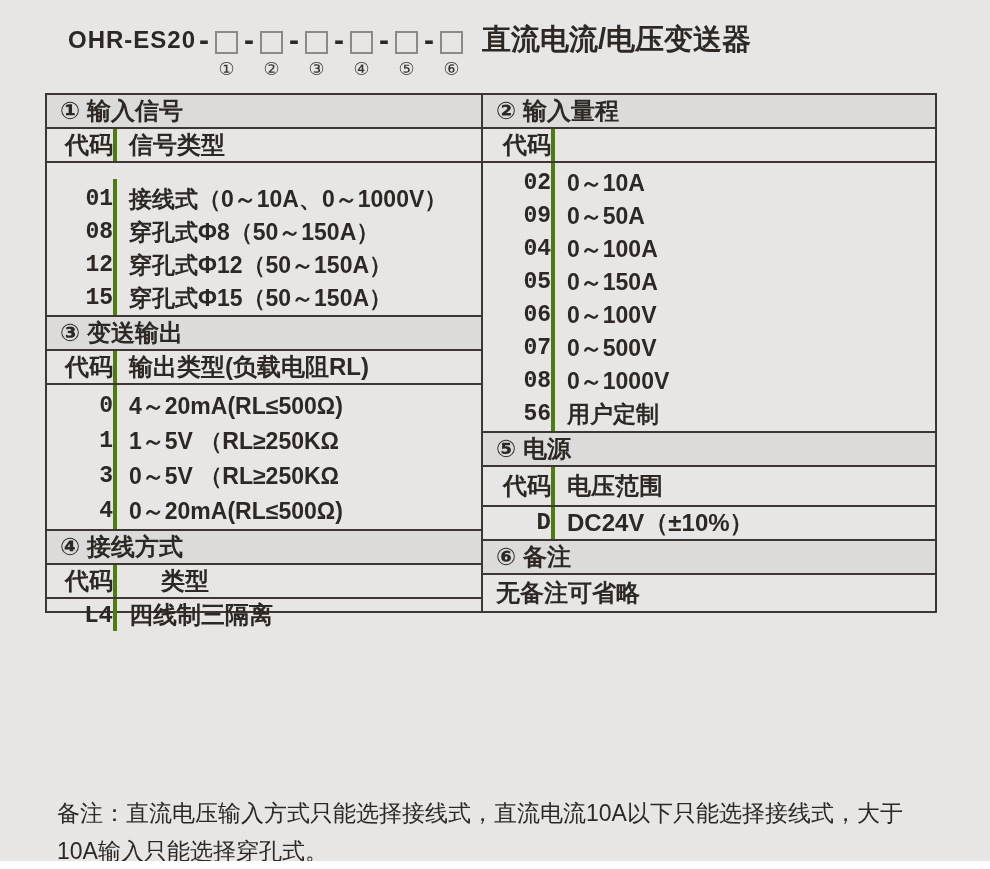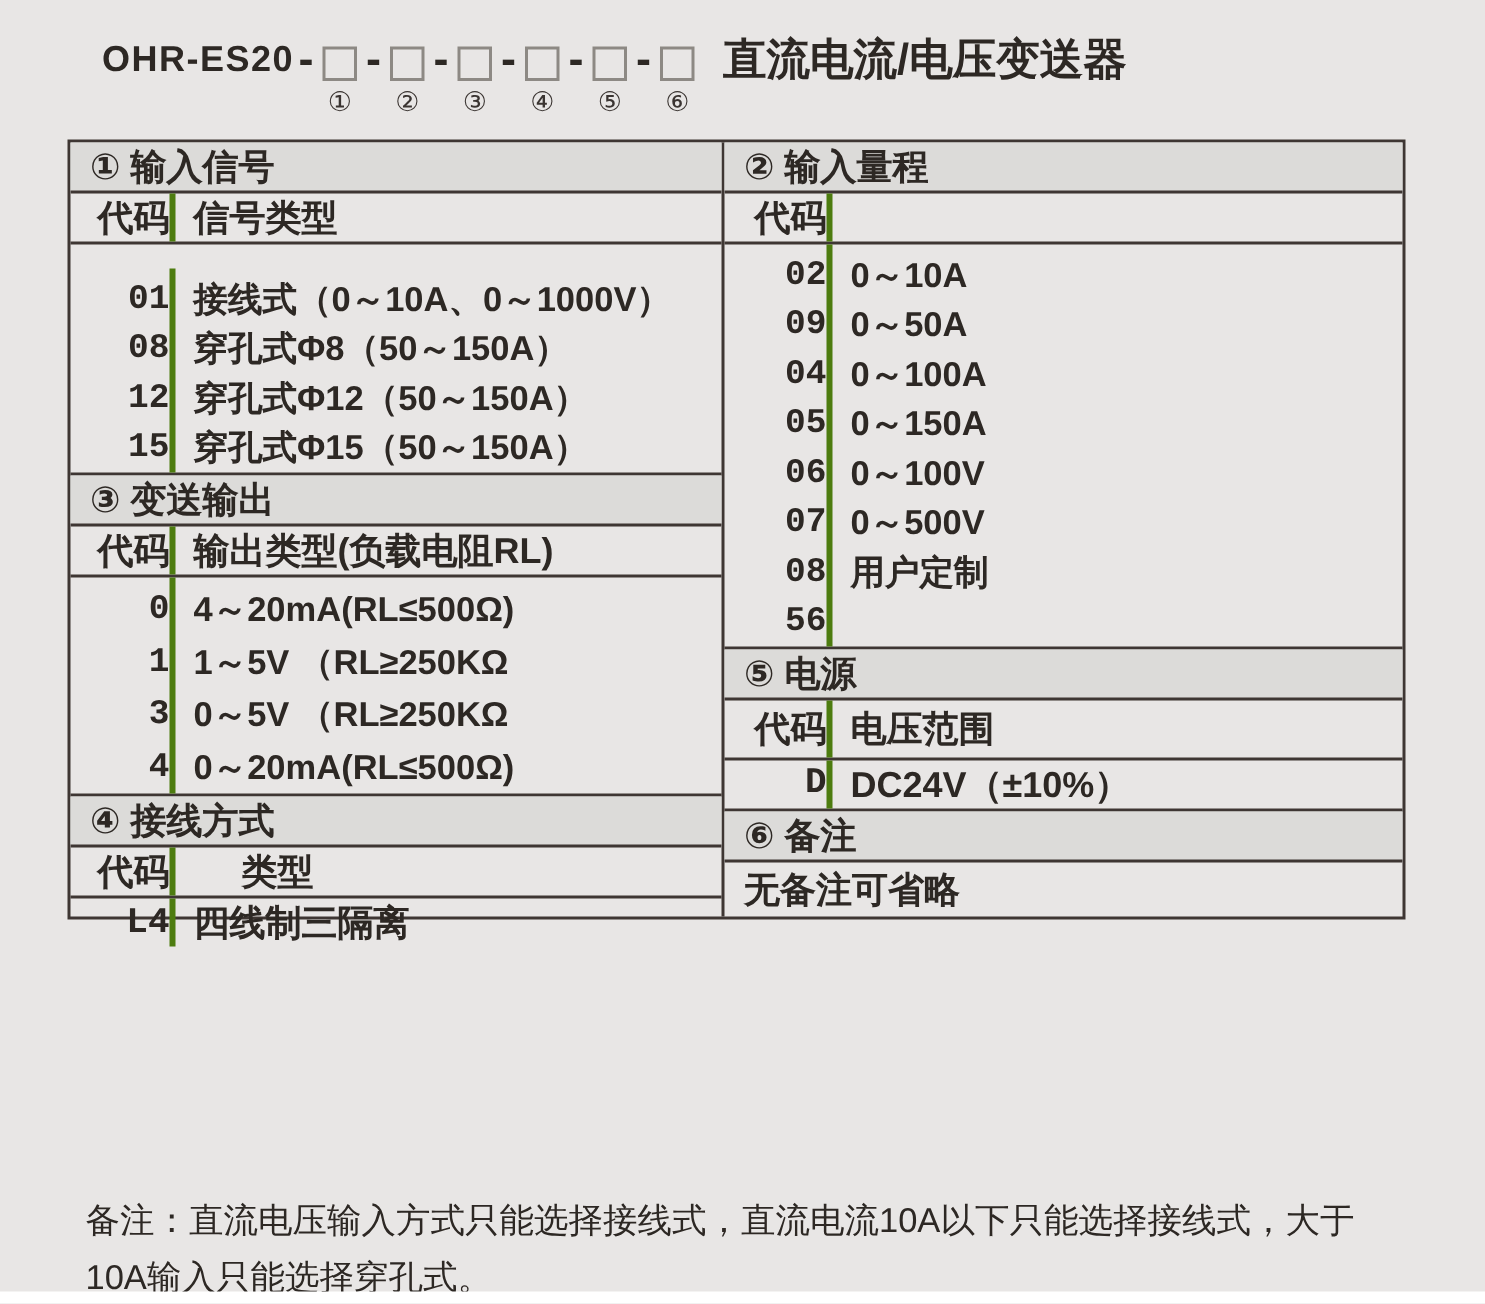--- a/index.html
+++ b/index.html
@@ -199,20 +199,21 @@
           <div>08</div>
           <div>56</div>
         </div>
         <div class="type-col">
           <div>0～10A</div>
           <div>0～50A</div>
           <div>0～100A</div>
           <div>0～150A</div>
           <div>0～100V</div>
           <div>0～500V</div>
+          <div>0～1000V</div>
           <div>用户定制</div>
         </div>
       </div>
 
       <div class="band" style="height:45px;">⑤ 电源</div>
 
       <div class="trow hdr" style="height:55px;">
         <div class="code-col">代码</div>
         <div class="type-col">电压范围</div>
       </div>

